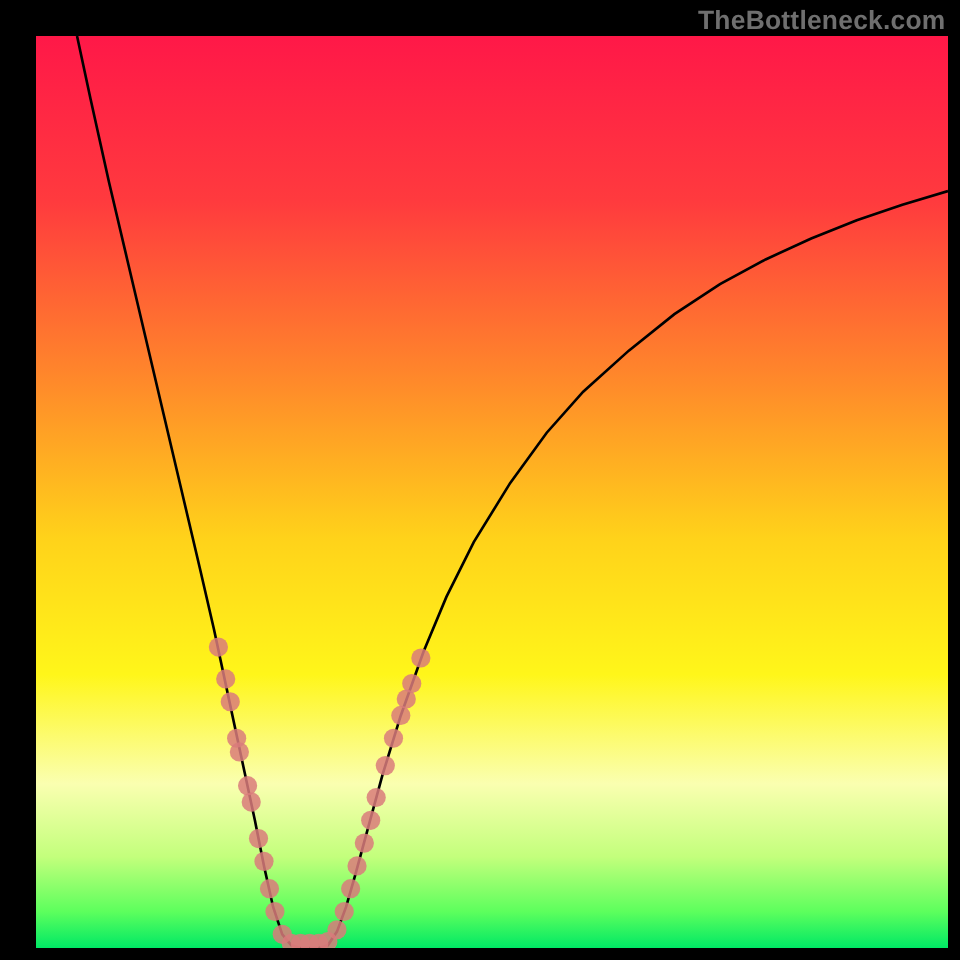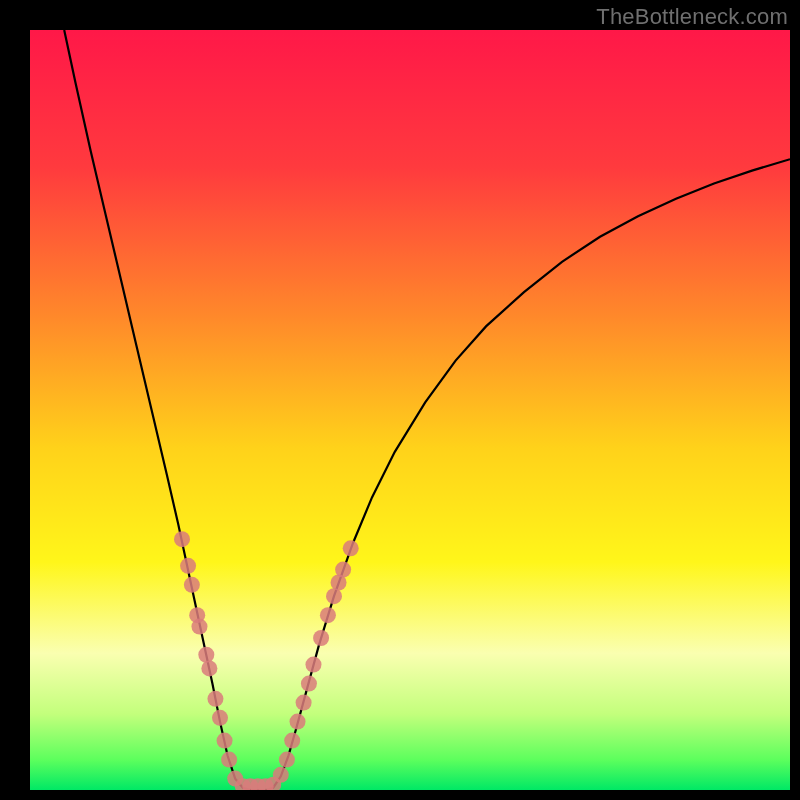--- a/index.html
+++ b/index.html
@@ -10,21 +10,21 @@
     background: #000;
     position: relative;
   }
   .watermark {
     position: absolute;
     top: 4px;
     right: 12px;
     color: #6f6f6f;
     font-family: Arial, Helvetica, sans-serif;
     font-size: 22px;
-    font-weight: 400;
+    font-weight: 700;
     letter-spacing: 0.2px;
     z-index: 5;
   }
   .plot {
     position: absolute;
     left: 30px;
     top: 30px;
     width: 760px;
     height: 760px;
   }

